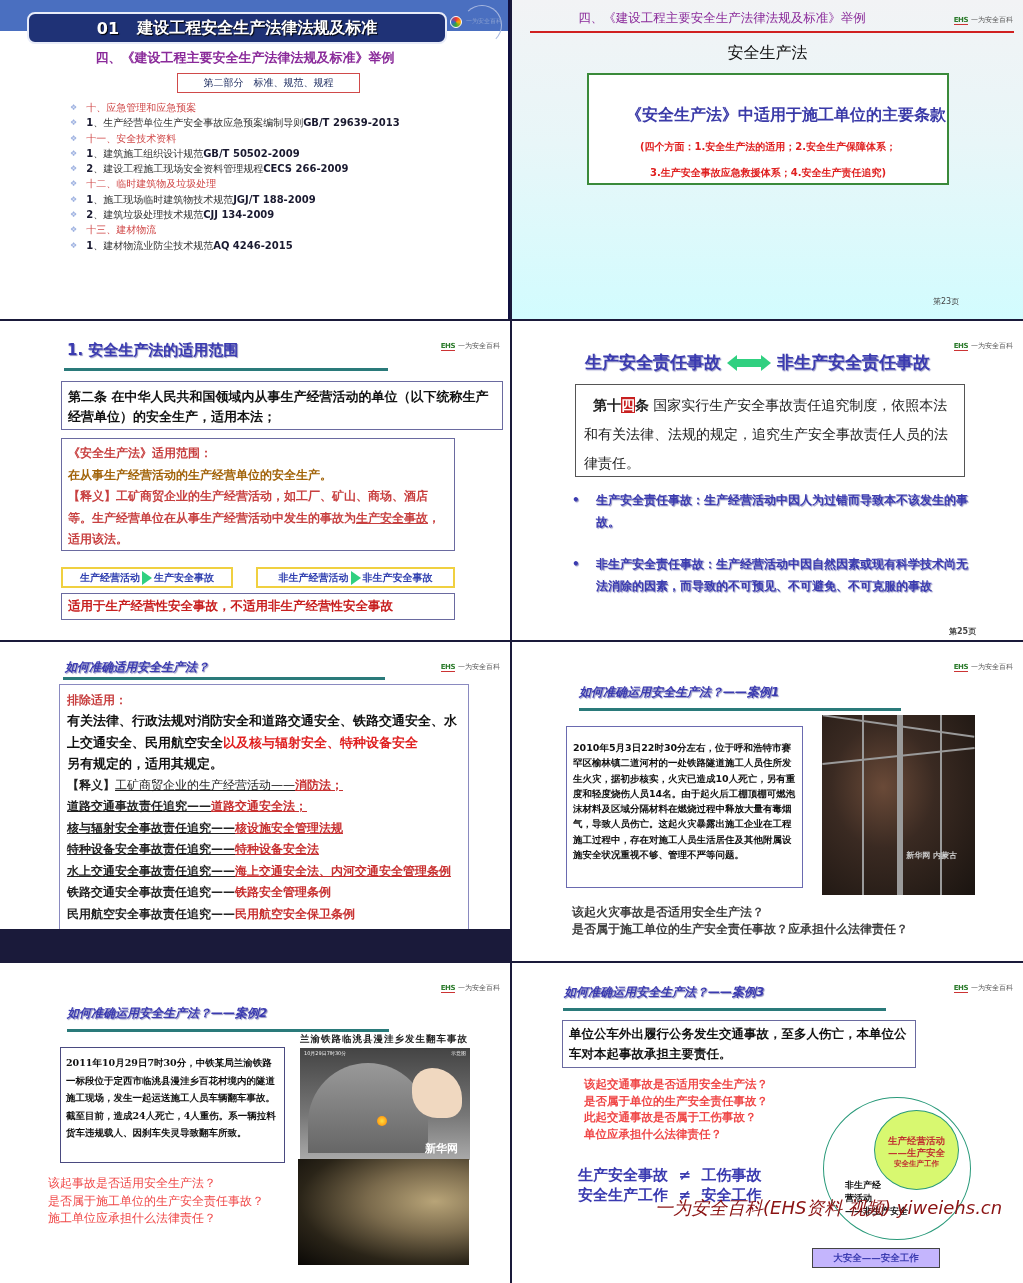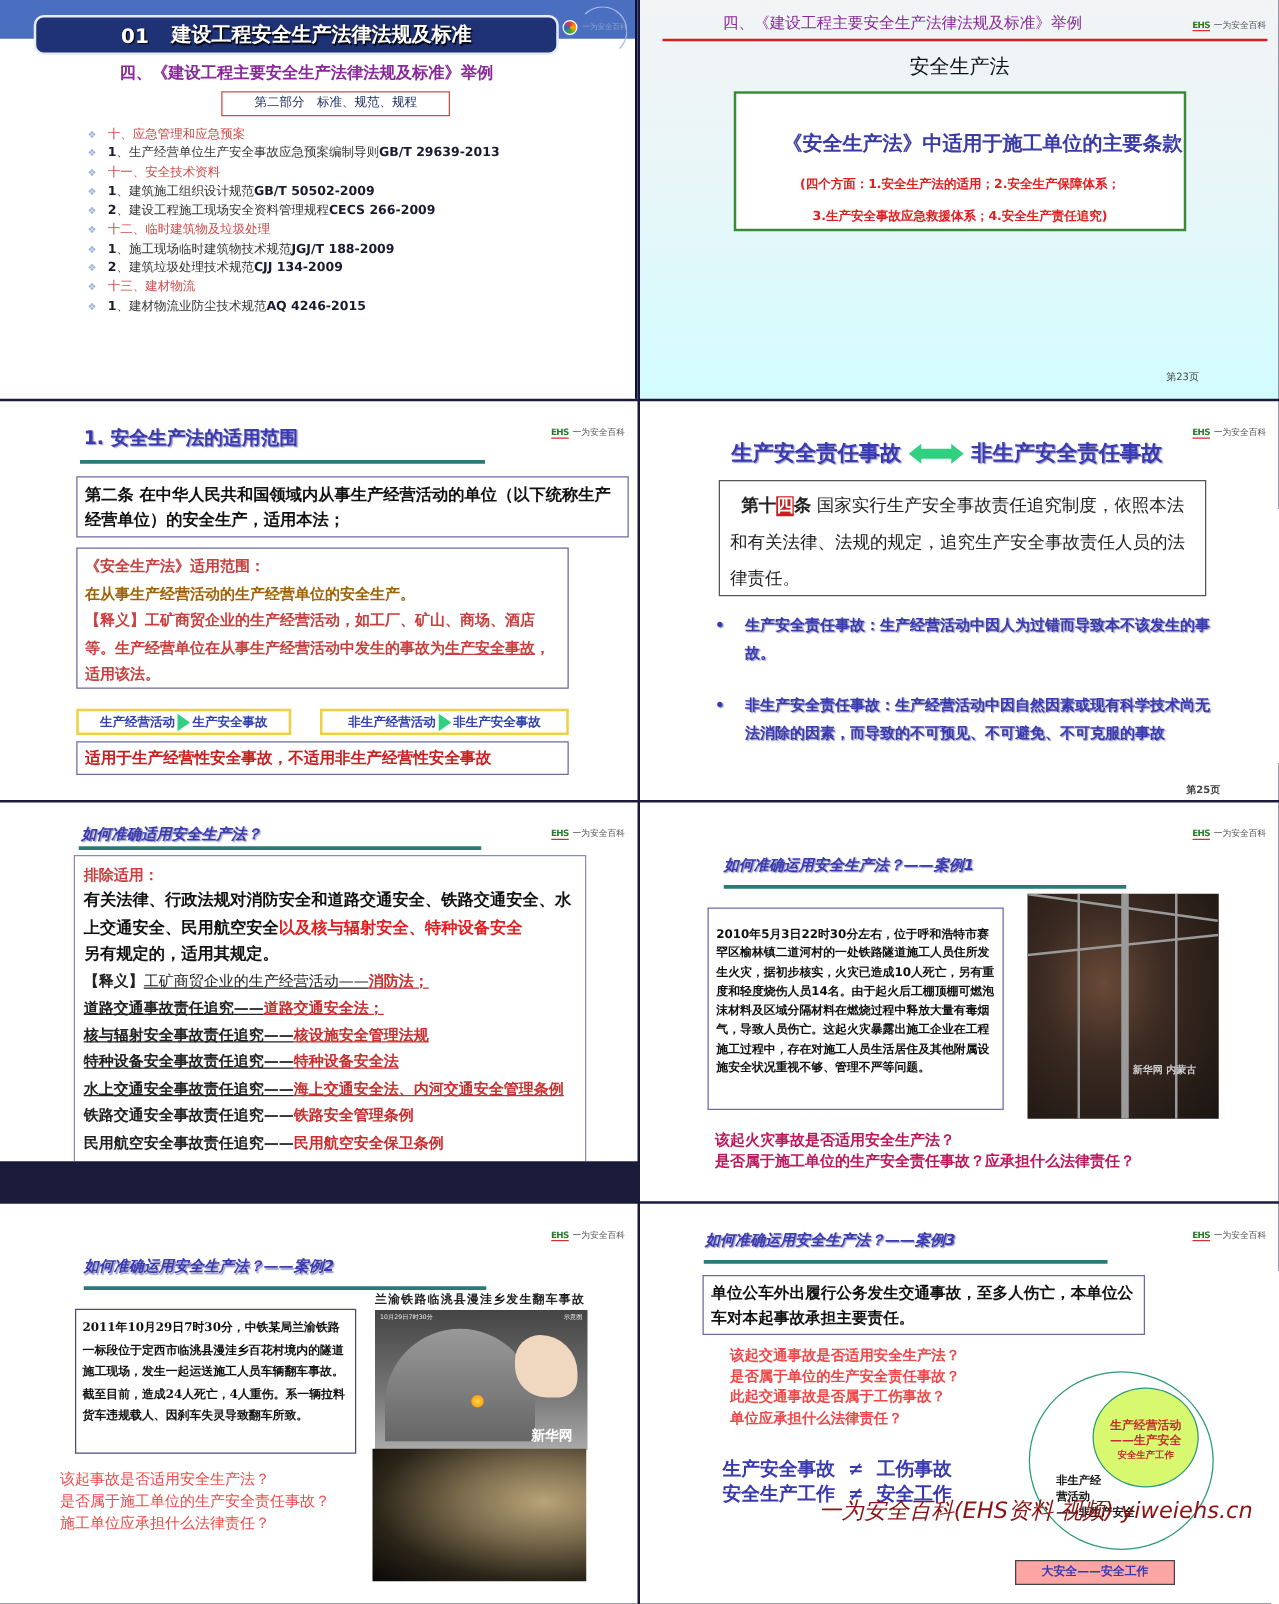--- a/index.html
+++ b/index.html
@@ -80,21 +80,21 @@
   .s5 .row { font-family: "DejaVu Serif", serif; font-size: 12px; line-height: 21.5px; color: #222; }
   .s5 .row.u .lhs, .s5 .row.u .rhs { text-decoration: underline; }
   .s5 .row .rhs { color: #c83030; font-weight: bold; }
   .s5 .row .lhs { font-weight: bold; }
 
   
   .s6 .textbox { position: absolute; left: 54px; top: 84px; width: 237px; height: 162px; border: 1.5px solid #6a6ab0; padding: 13px 5px 0 6px; font-size: 9.5px; font-weight: bold; color: #111; line-height: 15.3px; }
   .s6 .photo { position: absolute; left: 310px; top: 73px; width: 153px; height: 180px; background: radial-gradient(ellipse at 40% 40%, #6a4a38 0%, #3a2a22 40%, #1a1410 100%); overflow: hidden; }
   .s6 .photo .beam { position: absolute; background: #9a9a9a; }
   .s6 .photo .wm { position: absolute; right: 18px; bottom: 34px; font-size: 8px; color: #ccc; font-weight: bold; }
-  .s6 .q { position: absolute; left: 60px; top: 927px; font-size: 12px; font-weight: bold; color: #be185d; line-height: 17px; }
+  .s6 .q { position: absolute; left: 60px; top: 927px; font-size: 12px; font-weight: bold; color: #404040; line-height: 17px; }
 
   
   .s7 .textbox { position: absolute; left: 60px; top: 84px; width: 225px; height: 116px; border: 1.5px solid #4a4a80; padding: 6px 5px; font-size: 9.5px; font-weight: bold; color: #111; line-height: 17.5px; font-family: "DejaVu Serif", serif; }
   .s7 .figcap { position: absolute; left: 300px; top: 70px; font-size: 9.5px; font-weight: bold; color: #222; letter-spacing: 1px; }
   .s7 .fig1 { position: absolute; left: 300px; top: 85px; width: 170px; height: 112px; background: linear-gradient(#444, #777 60%, #aaa); overflow: hidden; }
   .s7 .fig1 .tunnel { position: absolute; left: 8px; top: 15px; width: 120px; height: 90px; border-radius: 60px 60px 0 0; background: linear-gradient(#999, #666); }
   .s7 .fig1 .mapshape { position: absolute; left: 112px; top: 20px; width: 50px; height: 50px; background: #f0d8c0; border-radius: 40% 60% 30% 50%; }
   .s7 .fig1 .spark { position: absolute; left: 77px; top: 68px; width: 10px; height: 10px; border-radius: 50%; background: radial-gradient(#ffe040, #ff8000); }
   .s7 .fig1 .tag { position: absolute; left: 4px; top: 2px; font-size: 5px; color: #eee; }
   .s7 .fig1 .tag2 { position: absolute; right: 4px; top: 2px; font-size: 5px; color: #eee; }
@@ -106,21 +106,21 @@
   .s8 .box { position: absolute; left: 50px; top: 57px; width: 354px; height: 48px; border: 1.5px solid #6a6aa0; padding: 3px 6px; font-size: 12.5px; font-weight: bold; color: #111; line-height: 20px; }
   .s8 .q { position: absolute; left: 72px; top: 113px; font-size: 11.5px; font-weight: bold; color: #f04848; line-height: 16.5px; }
   .s8 .neq { position: absolute; left: 66px; top: 202px; font-size: 15px; font-weight: bold; color: #3a3ab0; line-height: 20px; }
   .s8 .neq span { display: inline-block; }
   .s8 .outer { position: absolute; left: 311px; top: 134px; width: 148px; height: 143px; border-radius: 50%; border: 1.5px solid #2a9a7a; }
   .s8 .inner { position: absolute; left: 362px; top: 147px; width: 85px; height: 80px; border-radius: 50%; background: #d8f870; border: 1.5px solid #2a9a7a; text-align: center; padding-top: 24px; }
   .s8 .inner .l1 { font-size: 9.5px; font-weight: bold; color: #c03030; line-height: 12px; }
   .s8 .inner .l2 { font-size: 9.5px; font-weight: bold; color: #c03030; line-height: 12px; }
   .s8 .inner .l3 { font-size: 7.5px; font-weight: bold; color: #c03030; line-height: 10px; }
   .s8 .nonprod { position: absolute; left: 333px; top: 216px; font-size: 9px; font-weight: bold; color: #111; line-height: 13px; }
-  .s8 .bigbox { position: absolute; left: 300px; top: 285px; width: 128px; height: 20px; border: 1.5px solid #444; font-size: 9.5px; font-weight: bold; color: #3a3ab0; text-align: center; line-height: 17px; background: #fca5a5; }
+  .s8 .bigbox { position: absolute; left: 300px; top: 285px; width: 128px; height: 20px; border: 1.5px solid #444; font-size: 9.5px; font-weight: bold; color: #3a3ab0; text-align: center; line-height: 17px; background: #c4b5fd; }
   .s8 .watermark { position: absolute; left: 143px; top: 233px; font-size: 18px; font-style: italic; color: #8a1212; white-space: nowrap; }
 </style>
 </head>
 <body>
 
 <div class="grid">
 
   <div class="slide s1">
     <div class="topband"></div>
     <div class="arc"></div>

